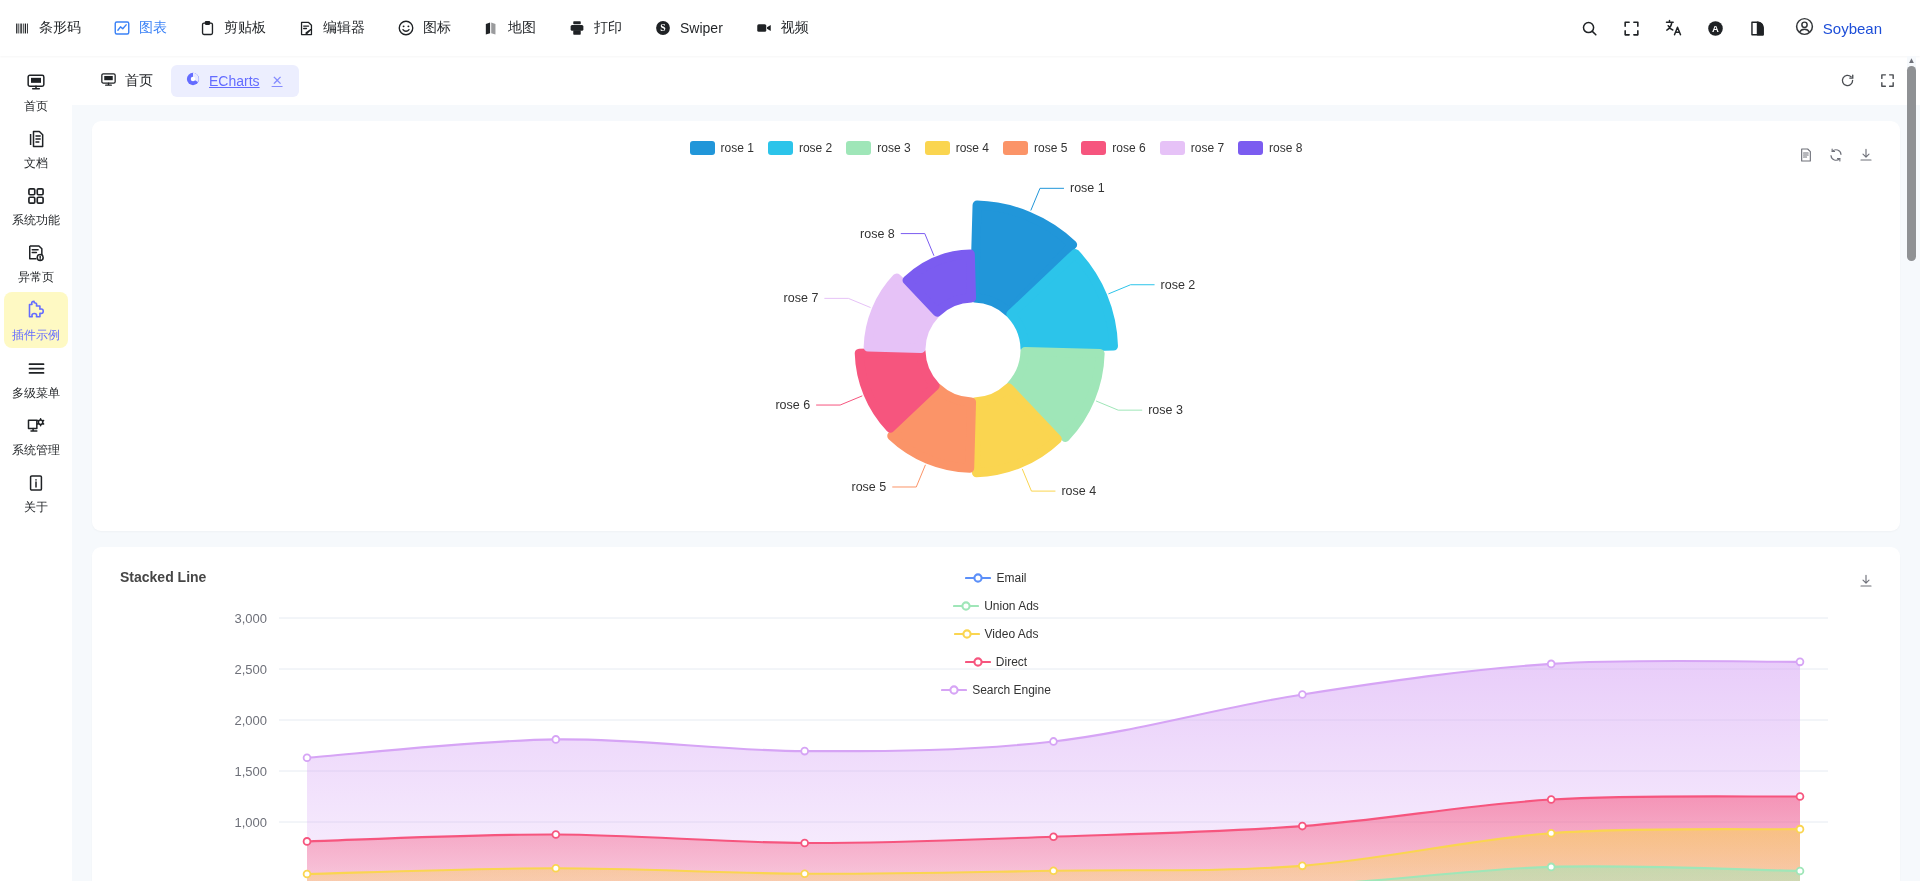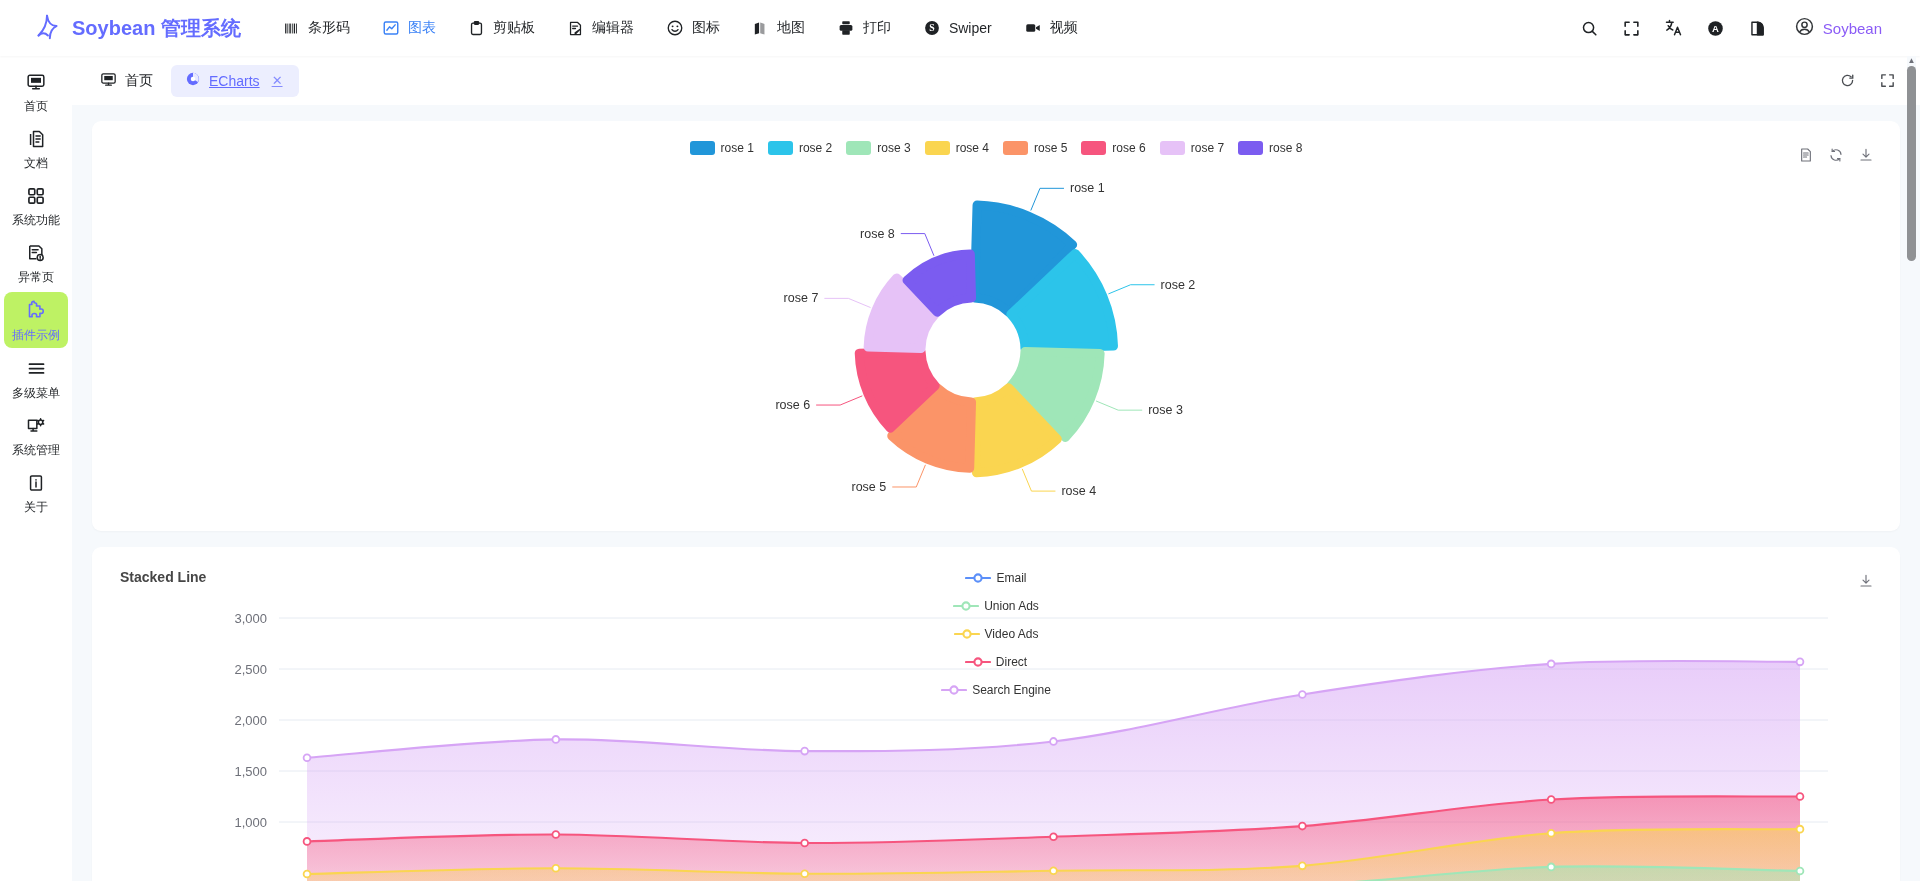--- a/index.html
+++ b/index.html
@@ -25,37 +25,37 @@
     cursor:pointer; color:#1f2225; font-size:14px; white-space:nowrap;justify-content:flex-end;
   }
   .hnav-item.active { color:#3b82f6; }
   .hnav-item svg { display:block; }
   #header-right { margin-left:auto; display:flex; align-items:center; gap:6px; padding-right:26px; }
   .hicon {
     width:36px; height:36px; border-radius:6px; display:flex; align-items:center; justify-content:center;
     cursor:pointer; color:#1f2225;
   }
   #user-area { display:flex; align-items:center; gap:8px; padding:6px 12px; border-radius:6px; cursor:pointer; }
-  #user-area .uname { font-size:15px; color:#8b5cf6; }
+  #user-area .uname { font-size:15px; color:#1d4ed8; }
 
   
   #body-wrap { display:flex; height:825px; }
 
   
   #sidebar {
     width:72px; background:#fff; flex:0 0 72px; padding-top:8px;
     display:flex; flex-direction:column; align-items:center; gap:2px;
     z-index:20;
   }
   .side-item {
     width:64px; padding:8px 0 7px; border-radius:8px; cursor:pointer;
     display:flex; flex-direction:column; align-items:center; gap:5px;
     color:#1f2225;
   }
-  .side-item.active { background:#bef264; color:#646cff; }
+  .side-item.active { background:#fef9c3; color:#646cff; }
   .side-item .slabel { font-size:12px; line-height:1; white-space:nowrap; }
 
   
   #main-col { flex:1; display:flex; flex-direction:column; min-width:0; background:#f6f9fc; }
 
   
   #tabbar {
     height:49px; background:#fff; display:flex; align-items:center;
     padding:0 18px 0 14px; gap:4px; flex:0 0 49px;
   }
@@ -118,31 +118,20 @@
   #pagescroll .arrow {
     position:absolute; top:0; left:0; width:9px; height:9px;
     color:#6e7079; font-size:8px; text-align:center; line-height:9px;
   }
 </style>
 </head>
 <body>
 
 <div id="header">
 
-  <div id="logo-area">
-    <span>
-      <svg width="30" height="30" viewBox="0 0 32 32" fill="none" stroke="#646cff" stroke-width="2.1" stroke-linecap="round" stroke-linejoin="round">
-        <path d="M16 4 C16 12, 14 18, 7 25"></path>
-        <path d="M16 4 C17 11, 21 15, 26 15"></path>
-        <path d="M26 15 C22 17, 19 22, 19 28"></path>
-        <path d="M7 25 C10 22, 14 22, 17 25"></path>
-      </svg>
-    </span>
-    <span class="brand-text">Soybean 管理系统</span>
-  </div>
 
   <div class="hnav">
 
     <div class="hnav-item">
       <span>
         <svg width="17" height="17" viewBox="0 0 24 24" fill="currentColor">
           <rect x="3" y="5" width="1.8" height="14"></rect>
             <rect x="6.2" y="5" width="1.2" height="14"></rect>
           <rect x="9" y="5" width="2" height="14"></rect>
             <rect x="12.5" y="5" width="1.2" height="14"></rect>

